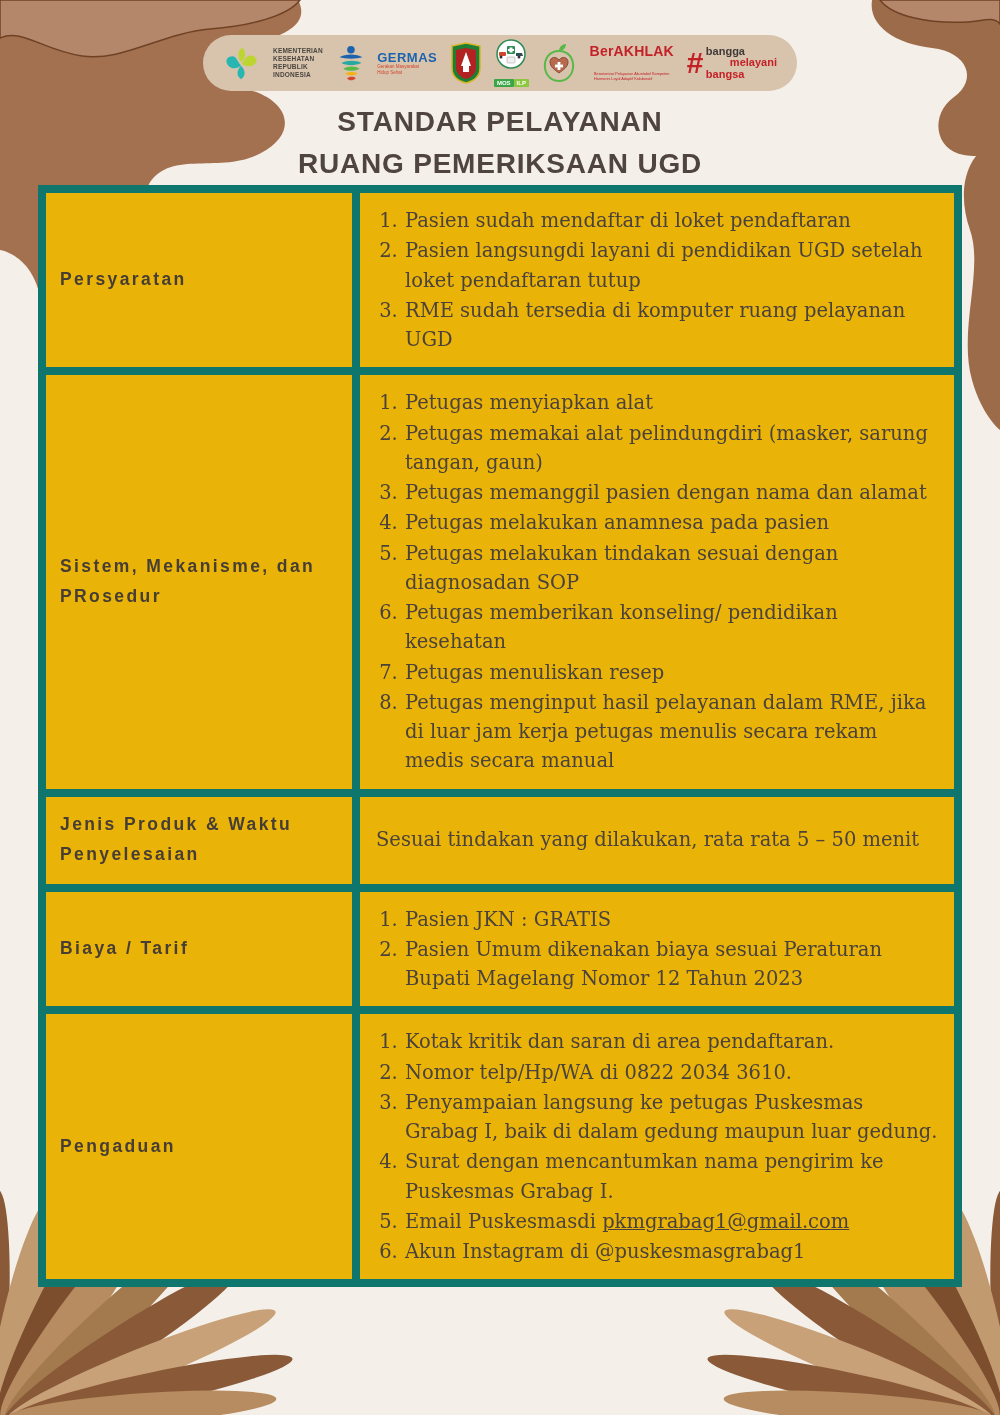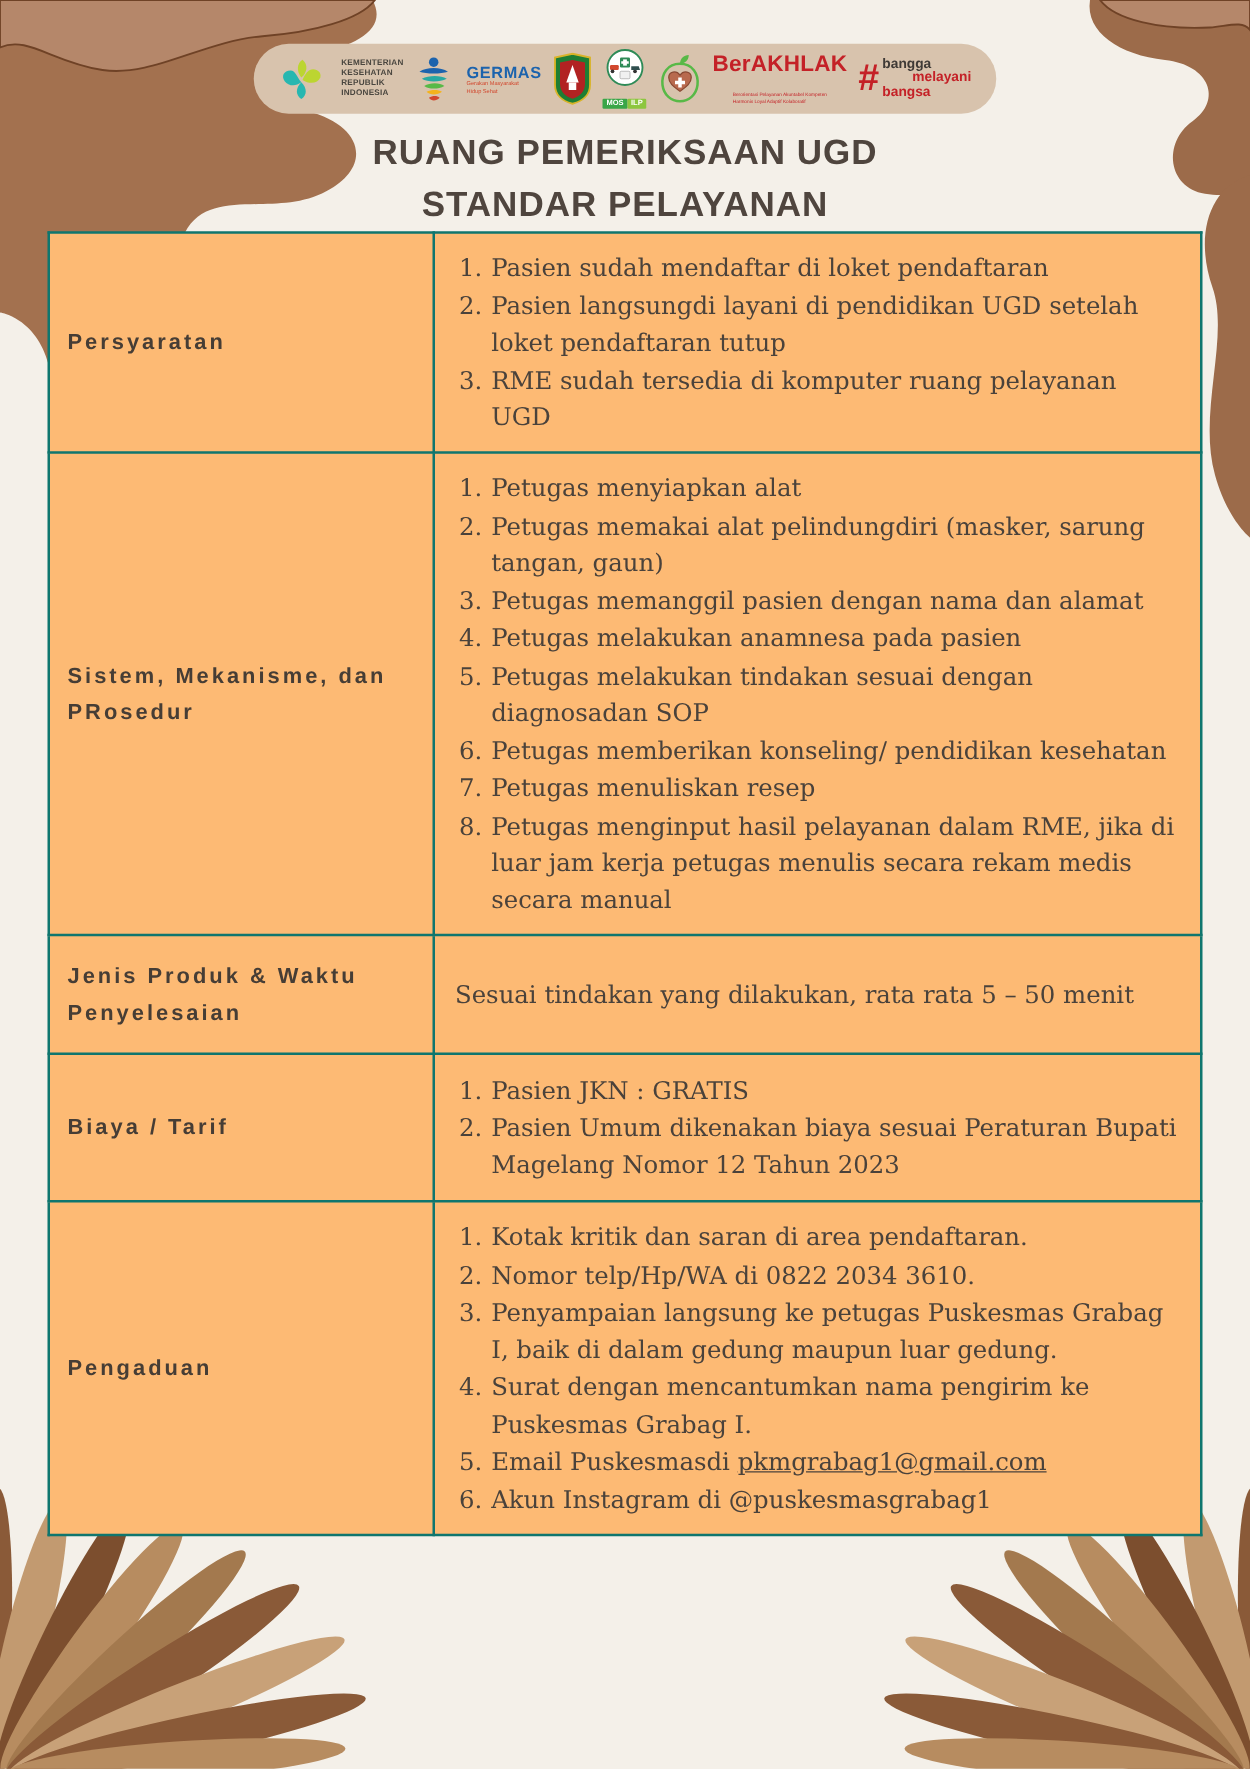--- a/index.html
+++ b/index.html
@@ -24,21 +24,21 @@
   }
   .logo{display:flex;align-items:center;gap:12px;flex:0 0 auto;}
   .logo-text{font-size:6.5px;font-weight:bold;color:#4a463f;line-height:1.25;white-space:pre-line;letter-spacing:.2px;}
   .germas-word{font-size:13px;font-weight:bold;color:#1c63ad;letter-spacing:.5px;line-height:1;}
   .germas-tag{font-size:4.5px;color:#d2482e;line-height:1.2;white-space:pre-line;}
   .mosilp{display:flex;flex-direction:column;align-items:center;}
   .mosilp-badges{display:flex;margin-top:-2px;}
   .badge-mos{background:#3aa648;color:#fff;font-size:6px;font-weight:bold;padding:1px 3px;border-radius:1px;}
   .badge-ilp{background:#8dc63f;color:#fff;font-size:6px;font-weight:bold;padding:1px 3px;border-radius:1px;}
   .berakhlak{display:flex;flex-direction:column;line-height:1;}
-  .berakhlak-word{font-size:18px;font-weight:bold;color:#c42127;letter-spacing:.2px;}
+  .berakhlak-word{font-size:14px;font-weight:bold;color:#c42127;letter-spacing:.2px;}
   .berakhlak-tag{font-size:3.8px;color:#c42127;margin-top:2px;white-space:pre-line;line-height:1.3;}
   .bangga{display:flex;align-items:center;gap:3px;}
   .hash{font-size:30px;font-weight:bold;color:#c42127;font-style:italic;line-height:.8;}
   .bangga-words{display:flex;flex-direction:column;line-height:1.02;}
   .bangga-w1{font-size:11px;font-weight:bold;color:#3f3a36;}
   .bangga-w2{font-size:11px;font-weight:bold;color:#c42127;padding-left:24px;}
   .bangga-w3{font-size:11px;font-weight:bold;color:#c42127;}
 
   
   .title{
@@ -46,21 +46,21 @@
     text-align:center;font-weight:bold;font-size:28px;color:#4f453e;
     letter-spacing:.8px;line-height:1.5;
   }
 
   
   table.std{
     position:absolute;left:38px;top:185px;width:924px;
     border-collapse:collapse;table-layout:fixed;
   }
   table.std th,table.std td{
-    border:2px solid #0f766e;background:#fdba74;
+    border:8px solid #0f766e;background:#eab308;
   }
   table.std th{
     width:282px;text-align:left;vertical-align:middle;
     padding:0 10px 0 14px;
     font-size:17.5px;font-weight:bold;letter-spacing:2.4px;
     color:#463d35;line-height:1.7;
   }
   table.std td{
     vertical-align:middle;padding:12px 14px 12px 16px;
     font-family:"DejaVu Serif","Liberation Serif",serif;
@@ -232,22 +232,22 @@
     <span class="hash">#</span>
     <span class="bangga-words">
       <span class="bangga-w1">bangga</span>
       <span class="bangga-w2">melayani</span>
       <span class="bangga-w3">bangsa</span>
     </span>
   </div>
 </div>
 
 <div class="title">
+  <div>STANDAR PELAYANAN</div>
   <div>RUANG PEMERIKSAAN UGD</div>
-  <div>STANDAR PELAYANAN</div>
 </div>
 
 <table class="std">
   <tbody id="rows">
   <tr>
     <th>Persyaratan</th>
     <td>
           <ol class="items">
             <li><span>Pasien sudah mendaftar di loket pendaftaran</span></li>
             <li><span>Pasien langsungdi layani di pendidikan UGD setelah loket pendaftaran tutup</span></li>

